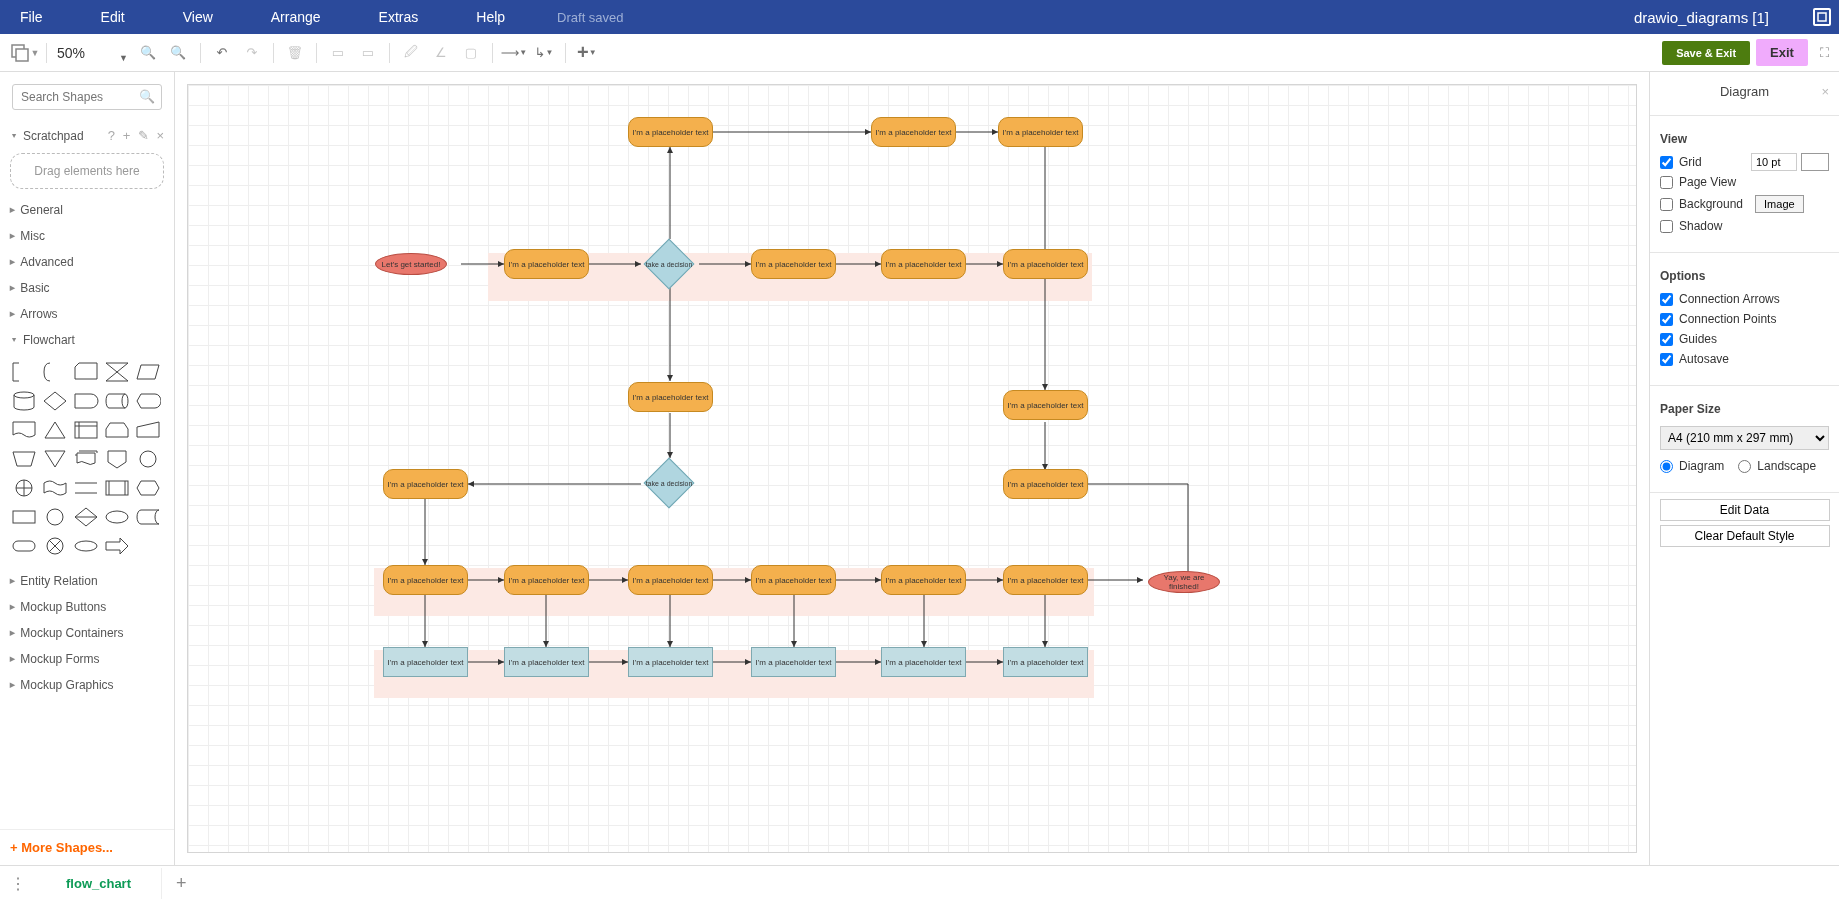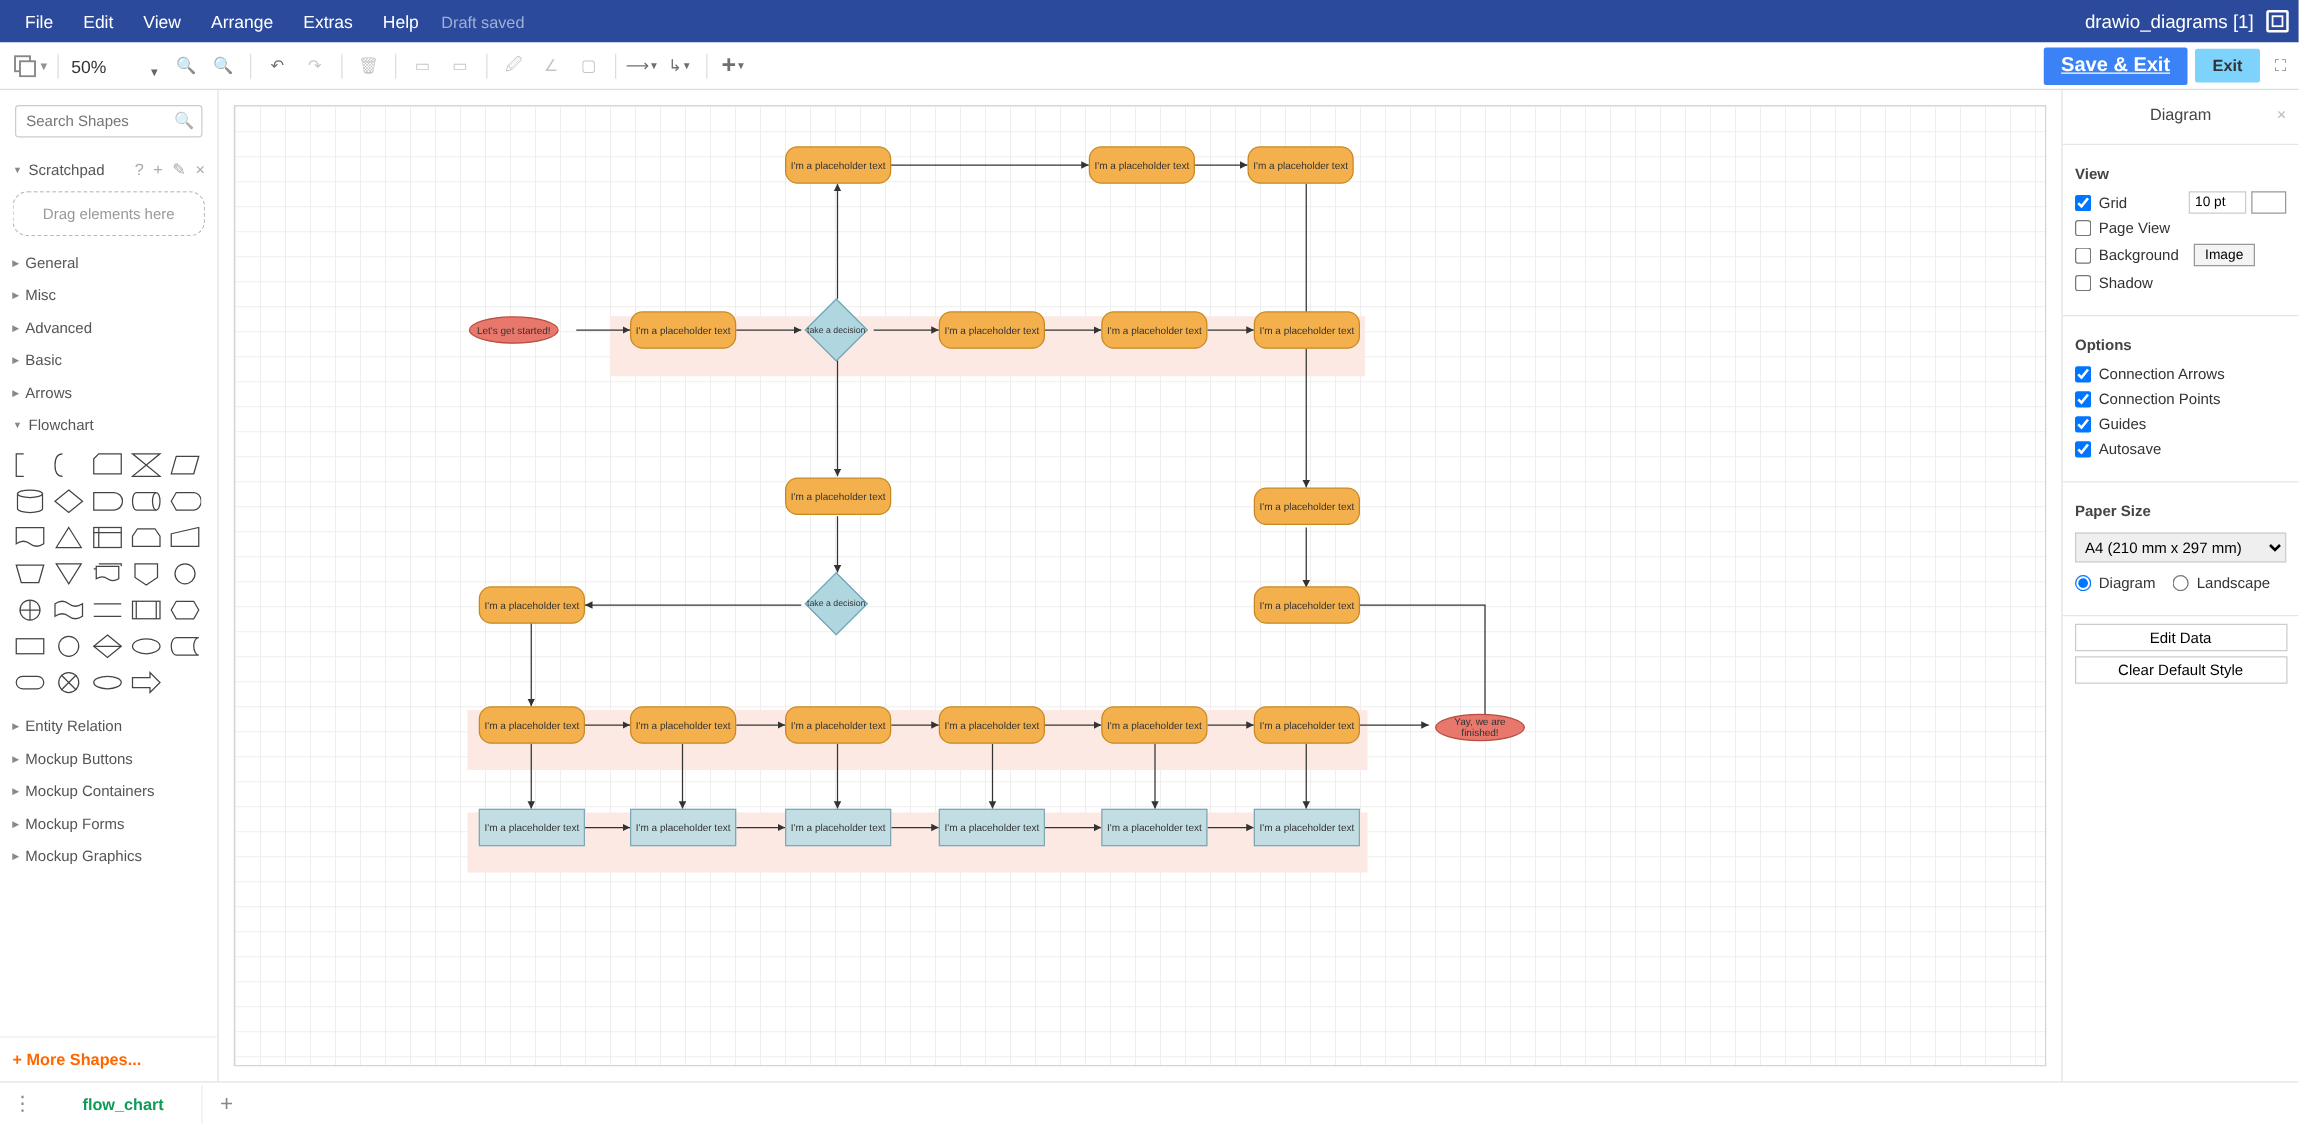--- a/index.html
+++ b/index.html
@@ -1,32 +1,32 @@
 <!DOCTYPE html>
 <html><head>
 <meta charset="utf-8">
 <style>
 * { box-sizing: border-box; margin: 0; padding: 0; }
 body { font-family: -apple-system, BlinkMacSystemFont, "Segoe UI", Arial, sans-serif; font-size: 13px; color: #333; overflow: hidden; width: 1839px; height: 900px; }
-.menubar { background: #2b4a9b; height: 34px; display: flex; align-items: center; padding: 0 8px; color: #fff; }
+.menubar { background: #2b4a9b; height: 34px; display: flex; align-items: center; padding: 0 8px; color: #fff; gap: 34px; }
 .menubar .menu-item { padding: 6px 12px; cursor: pointer; font-size: 14px; }
 .menubar .draft { color: #9fb0d6; font-size: 13px; margin-left: 6px; }
 .menubar .spacer { flex: 1; }
 .menubar .title { font-size: 15px; }
 .menubar .page-icon { margin-left: 10px; width: 18px; height: 18px; border: 2px solid #fff; border-radius: 2px; display: flex; align-items: center; justify-content: center; cursor: pointer; }
 .toolbar { height: 38px; border-bottom: 1px solid #ddd; display: flex; align-items: center; padding: 0 10px; background: #fff; }
 .tb-btn { width: 30px; height: 30px; display: flex; align-items: center; justify-content: center; cursor: pointer; opacity: .7; border-radius: 3px; }
 .tb-btn.disabled { opacity: .28; }
 .tb-sep { width: 1px; height: 20px; background: #ddd; margin: 0 6px; }
 .zoom { display: flex; align-items: flex-end; gap: 4px; margin-right: 6px; }
 .zoom .val { width: 60px; font-size: 14px; padding: 2px 4px; }
 .zoom .tri { font-size: 9px; color: #666; margin-left: 2px; }
 .right-buttons { margin-left: auto; display: flex; gap: 6px; align-items: center; }
-.btn-primary { background: #3b82f6; color: #fff; border: none; padding: 6px 14px; font-weight: bold; font-size: 16px; cursor: pointer; border-radius: 2px; text-decoration: underline; }
-.btn-secondary { background: #7dd3fc; color: #333; border: none; padding: 6px 14px; font-weight: bold; font-size: 13px; cursor: pointer; border-radius: 2px; }
+.btn-primary { background: #4d7c0f; color: #fff; border: none; padding: 6px 14px; font-weight: bold; font-size: 11px; cursor: pointer; border-radius: 2px; }
+.btn-secondary { background: #f0abfc; color: #333; border: none; padding: 6px 14px; font-weight: bold; font-size: 13px; cursor: pointer; border-radius: 2px; }
 .fullscreen-icon { margin-left: 6px; cursor: pointer; opacity: .6; }
 .main { display: flex; height: calc(100% - 34px - 38px - 35px); }
 .sidebar-left { width: 175px; border-right: 1px solid #ddd; background: #fff; overflow-y: auto; display: flex; flex-direction: column; }
 .search-box { margin: 12px; position: relative; }
 .search-box input { width: 100%; padding: 5px 24px 5px 8px; border: 1px solid #ccc; border-radius: 3px; font-size: 12px; }
 .search-box .mag { position: absolute; right: 6px; top: 5px; opacity: .5; }
 .panel-header { font-size: 12px; color: #555; padding: 6px 8px; cursor: pointer; display: flex; align-items: center; }
 .panel-header.expanded::before { content: "▼"; transform: scale(.6); margin-right: 3px; color: #888; }
 .panel-header.collapsed::before { content: "▶"; transform: scale(.6); margin-right: 3px; color: #888; }
 .scratchpad-tools { margin-left: auto; color: #aaa; font-size: 13px; letter-spacing: 2px; }

